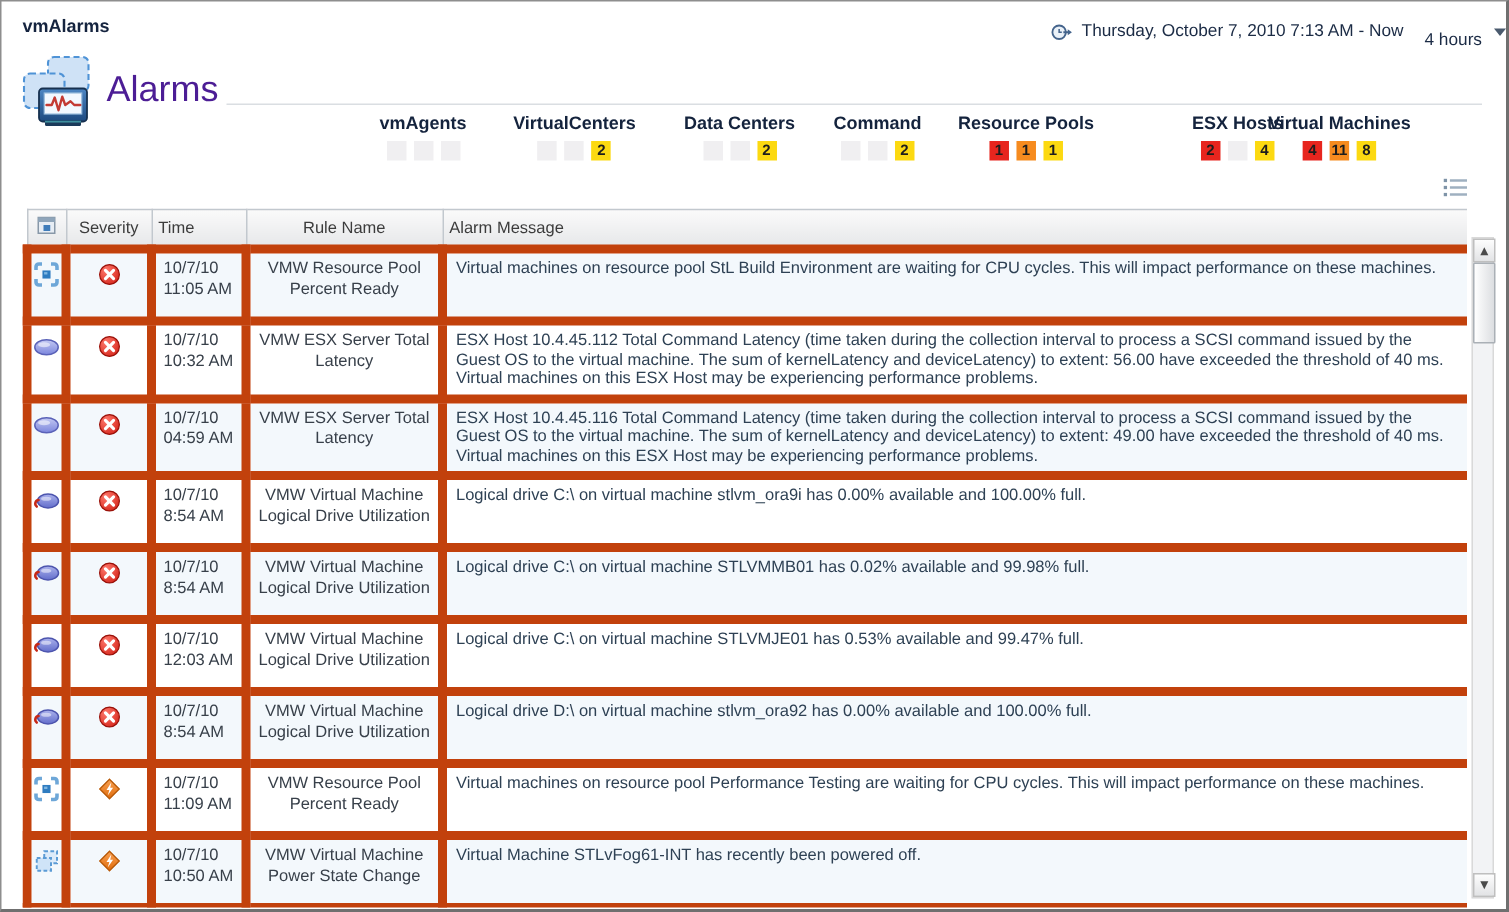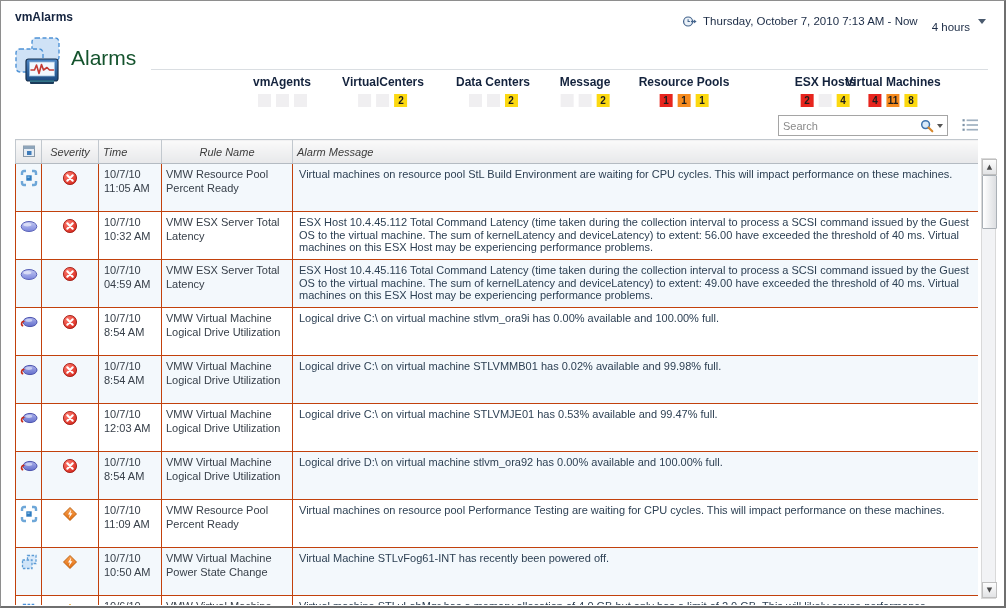--- a/index.html
+++ b/index.html
@@ -2,29 +2,29 @@
 <html><head>
 <meta charset="utf-8">
 <style>
   html,body{margin:0;padding:0;background:#fff;}
   .page{position:relative;width:1006px;height:608px;box-sizing:border-box;
     border:1px solid #8e8e8e;border-right:2px solid #6f6f6f;border-bottom:2px solid #6f6f6f;
     background:#fff;overflow:hidden;font-family:"Liberation Sans",sans-serif;}
 
   
   .app-title{position:absolute;left:14px;top:9px;font-size:12px;font-weight:bold;color:#15243f;}
-  .timebar{position:absolute;right:18px;top:8px;display:flex;align-items:center;gap:6px;
+  .timebar{position:absolute;right:0;top:8px;display:flex;align-items:center;gap:6px;
     font-size:11.5px;color:#1b2b45;cursor:pointer;}
   .tb-dur{margin-left:8px;margin-top:12px;}
   .tb-caret{width:0;height:0;border-left:4px solid transparent;border-right:4px solid transparent;
     border-top:5px solid #4a5a6e;margin-left:2px;}
 
   
   .alarms-icon{position:absolute;left:12px;top:34px;}
-  .page-title{position:absolute;left:70px;top:45px;font-size:21px;color:#14532d;}
+  .page-title{position:absolute;left:70px;top:45px;font-size:24px;color:#4c1d95;}
   .title-rule{position:absolute;left:150px;right:16px;top:68px;border-top:1px solid #dadee2;}
 
   
   .summary{position:absolute;left:0;top:74px;width:100%;height:40px;}
   .sum-group{position:absolute;top:0;transform:translateX(-50%);text-align:center;}
   .sum-label{font-size:12px;font-weight:bold;color:#14233d;white-space:nowrap;}
   .sum-boxes{margin-top:5px;display:flex;gap:5px;justify-content:center;}
   .sum-box{min-width:13px;height:13px;padding:0 1px;font-size:10px;font-weight:bold;color:#1d1d1d;
     display:flex;align-items:center;justify-content:center;box-sizing:border-box;}
   .sum-box.none{background:#f0eff1;}
@@ -41,30 +41,30 @@
   .search-btn{display:flex;align-items:center;gap:3px;padding:0 4px;cursor:pointer;}
   .s-caret{width:0;height:0;border-left:3.5px solid transparent;border-right:3.5px solid transparent;
     border-top:4.5px solid #555;}
   .customize-btn{position:absolute;left:961px;top:117px;cursor:pointer;}
 
   
   .alarm-table-wrap{position:absolute;left:14px;top:138px;width:963px;height:466px;overflow:hidden;}
   table.alarms{border-collapse:collapse;width:963px;table-layout:fixed;}
   table.alarms th{height:19px;background:linear-gradient(#fafafa,#e7e8ea);
     border:1px solid #c2c8ce;border-bottom:1px solid #b4bbc2;
-    font-size:11px;font-weight:normal;color:#3c3c3c;padding:2px 4px;cursor:pointer;font-style:italic;}
+    font-size:11px;font-weight:normal;color:#3c3c3c;padding:2px 4px;cursor:pointer;}
   th.h-left{text-align:left;margin-left:15px;}
-  table.alarms td{border:1px solid #c2410c;vertical-align:top;font-size:11px;overflow:hidden;}
+  table.alarms td{border:6px solid #c2410c;vertical-align:top;font-size:11px;overflow:hidden;}
   table.alarms tr.r{height:48px;}
   tbody tr.r:nth-child(odd) td{background:#f3f8fc;}
   tbody tr.r:nth-child(even) td{background:#ffffff;}
   td.c-icon{text-align:center;padding-top:5px;}
   td.c-sev{text-align:center;padding-top:6px;}
   td.c-time{padding:4px 5px;color:#38404a;line-height:13.5px;}
-  td.c-rule{padding:4px 4px;color:#38404a;line-height:13.5px;}
+  td.c-rule{padding:4px 4px;color:#38404a;line-height:13.5px;text-align:center;}
   td.c-msg{padding:4px 6px;color:#2e4154;line-height:12.5px;}
 
   
   .scrollbar{position:absolute;left:980px;top:157px;width:15px;height:441px;background:#f2f3f5;
     border:1px solid #d9d9d9;box-sizing:border-box;cursor:pointer;}
   .sb-btn{position:absolute;left:0;width:13px;height:14px;background:linear-gradient(#fdfdfd,#e2e3e5);
     border:1px solid #bfbfbf;font-size:7px;line-height:14px;text-align:center;color:#4a4a4a;
     font-family:"DejaVu Sans",sans-serif;}
   .sb-btn.up{top:0;}
   .sb-btn.down{bottom:0;}
@@ -128,21 +128,21 @@
       </div>
       <div class="sum-group" style="left: 492px;">
         <div class="sum-label">Data Centers</div>
         <div class="sum-boxes">
           <span class="sum-box none"></span>
           <span class="sum-box none"></span>
           <span class="sum-box warning">2</span>
         </div>
       </div>
       <div class="sum-group" style="left: 584px;">
-        <div class="sum-label">Message</div>
+        <div class="sum-label">Command</div>
         <div class="sum-boxes">
           <span class="sum-box none"></span>
           <span class="sum-box none"></span>
           <span class="sum-box warning">2</span>
         </div>
       </div>
       <div class="sum-group" style="left: 683px;">
         <div class="sum-label">Resource Pools</div>
         <div class="sum-boxes">
           <span class="sum-box fatal">1</span>
@@ -161,30 +161,20 @@
       <div class="sum-group" style="left: 892px;">
         <div class="sum-label">Virtual Machines</div>
         <div class="sum-boxes">
           <span class="sum-box fatal">4</span>
           <span class="sum-box critical">11</span>
           <span class="sum-box warning">8</span>
         </div>
       </div>
     </div>
 
-  <div class="searchbox">
-    <input type="text" placeholder="Search" style="">
-    <span class="search-btn">
-      <svg width="14" height="14" viewBox="0 0 14 14">
-        <circle cx="5.6" cy="5.6" r="3.9" fill="#d9eafa" stroke="#3f74ad" stroke-width="1.5"></circle>
-        <line x1="8.5" y1="8.5" x2="12.3" y2="12.3" stroke="#d8882c" stroke-width="2.1" stroke-linecap="round"></line>
-      </svg>
-      <span class="s-caret"></span>
-    </span>
-  </div>
 
   <svg class="customize-btn" width="17" height="14" viewBox="0 0 17 14">
     <rect x="0.5" y="1.2" width="2.2" height="2.2" fill="#7e93a7"></rect>
     <rect x="0.5" y="5.9" width="2.2" height="2.2" fill="#7e93a7"></rect>
     <rect x="0.5" y="10.6" width="2.2" height="2.2" fill="#7e93a7"></rect>
     <line x1="4.6" y1="2.3" x2="16" y2="2.3" stroke="#9fb0c0" stroke-width="1.7"></line>
     <line x1="4.6" y1="7" x2="16" y2="7" stroke="#9fb0c0" stroke-width="1.7"></line>
     <line x1="4.6" y1="11.7" x2="16" y2="11.7" stroke="#9fb0c0" stroke-width="1.7"></line>
   </svg>
 

